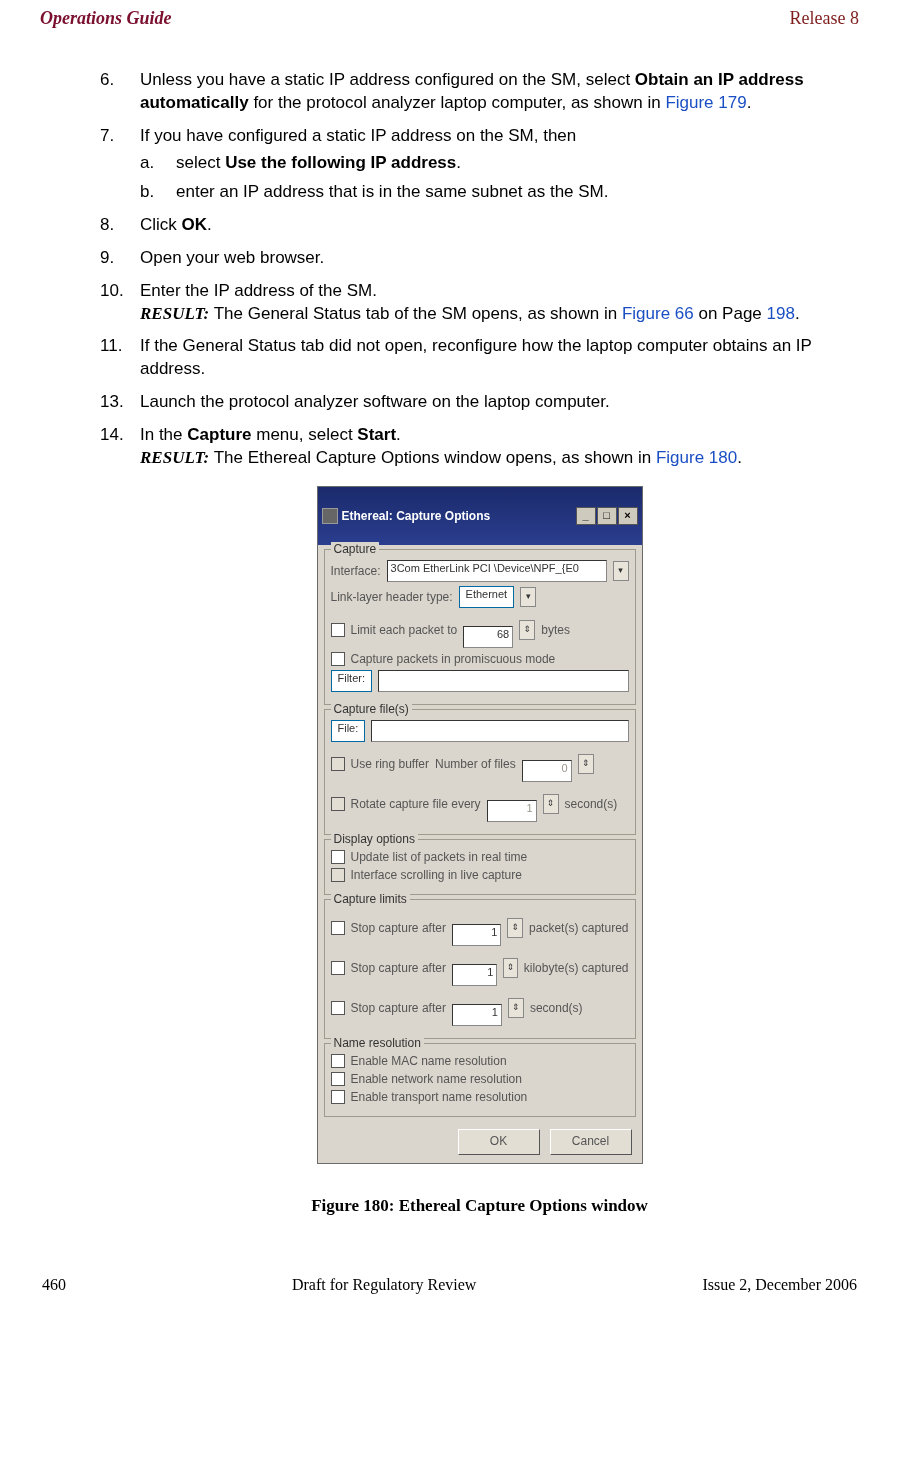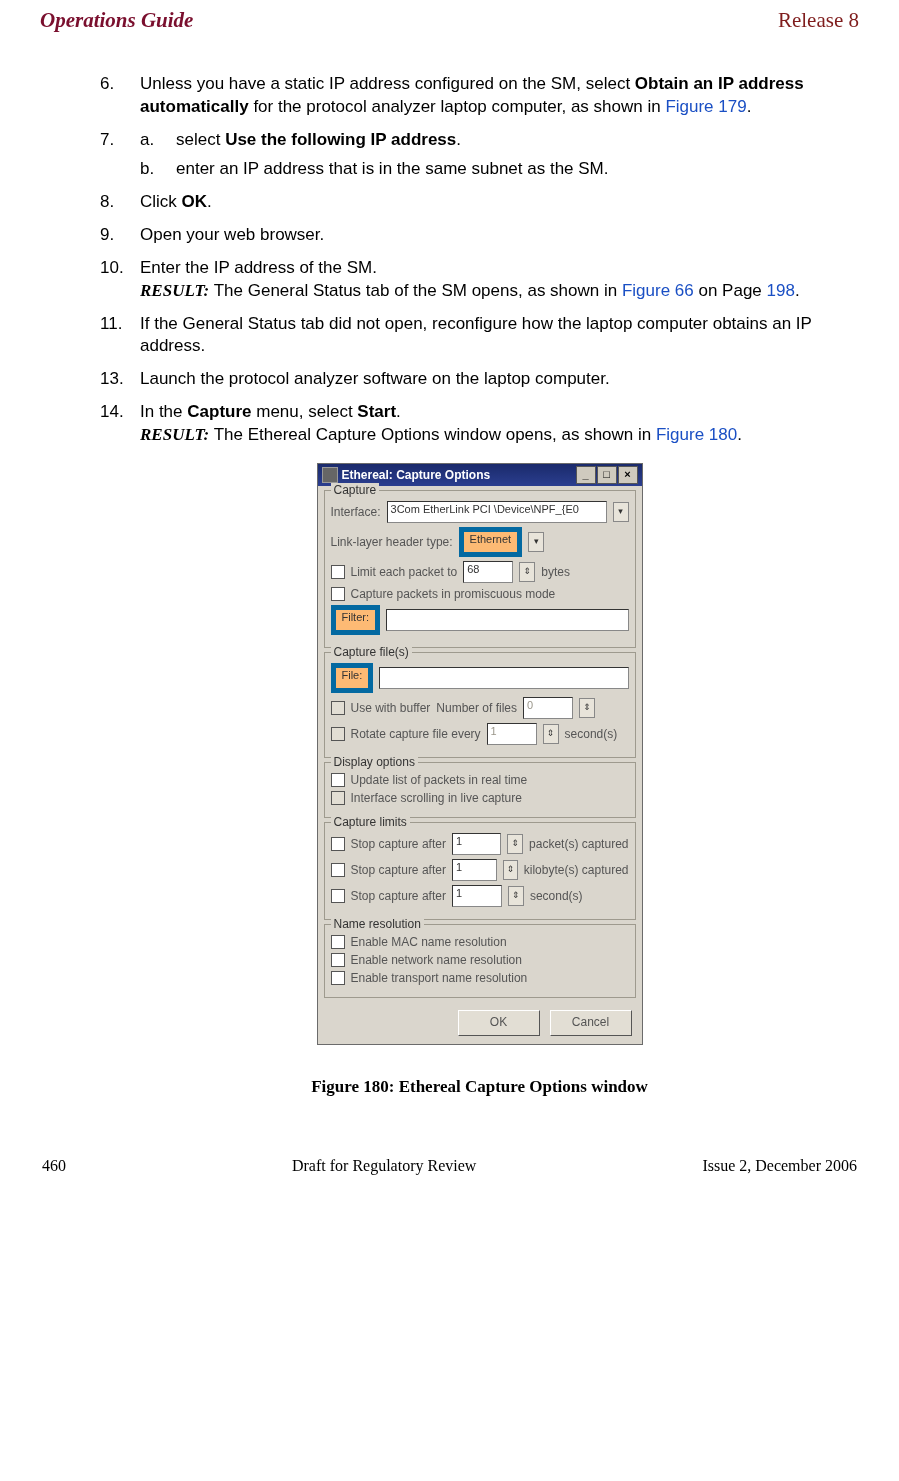--- a/index.html
+++ b/index.html
@@ -13,21 +13,21 @@
   }
   .page {
     padding: 8px 40px 20px 40px;
     box-sizing: border-box;
   }
   .header {
     display: flex;
     justify-content: space-between;
     margin-bottom: 40px;
     font-family: "Palatino Linotype", "Book Antiqua", Palatino, serif;
-    font-size: 21px;
+    font-size: 18px;
   }
   .header-left {
     color: #7a0f2e;
     font-style: italic;
     font-weight: bold;
   }
   .header-right {
     color: #7f1d1d;
   }
   .content {
@@ -86,21 +86,21 @@
     font-size: 12px;
     color: #333;
     filter: blur(0.6px);
     image-rendering: crisp-edges;
   }
   .titlebar {
     background: linear-gradient(#1a2a6b, #2b3e8f);
     color: #fff;
     display: flex;
     align-items: center;
-    padding: 2px 4px;
+    padding: 20px 4px;
     font-weight: bold;
     font-size: 12px;
   }
   .titlebar .sysicon {
     width: 14px; height: 14px;
     background: #666;
     margin-right: 4px;
     display: inline-block;
     border: 1px solid #999;
   }
@@ -147,26 +147,27 @@
     padding: 1px 3px;
     overflow: hidden;
     white-space: nowrap;
   }
   .smallbox {
     width: 42px; height: 18px;
     border: 1px inset #888;
     background: #fff;
     font-size: 11px;
     padding: 1px 3px;
-    text-align:left;
+    text-align:right;
+    margin-top:14px;
   }
   .dropbtn {
     height: 18px;
-    border: 5px solid #0369a1;
-    background: #fdba74;
+    border: 1px solid #0369a1;
+    background: #ffffff;
     padding: 1px 6px;
     font-size: 11px;
   }
   .spinicon {
     width: 14px; height: 18px;
     border: 1px solid #888;
     background: #e8e4da;
     font-size: 9px;
     text-align: center;
     line-height: 16px;
@@ -227,20 +228,21 @@
   <div class="content">
     <ol class="main-list">
 
       <li>
         <span class="num">6.</span>
         <span>Unless you have a static IP address configured on the SM, select </span><span class="bold">Obtain an IP address automatically</span><span> for the protocol analyzer laptop computer, as shown in </span><span class="link">Figure 179</span><span>.</span>
       </li>
 
       <li>
         <span class="num">7.</span>
+        <span>If you have configured a static IP address on the SM, then</span>
         <ol class="sub-list">
           <li>
             <span class="sub-num">a.</span>
             <span>select </span><span class="bold">Use the following IP address</span><span>.</span>
           </li>
           <li>
             <span class="sub-num">b.</span>
             <span>enter an IP address that is in the same subnet as the SM.</span>
           </li>
         </ol>
@@ -323,21 +325,21 @@
         </div>
 
         <div class="groupbox">
           <span class="legend">Capture file(s)</span>
           <div class="row">
             <span class="dropbtn">File:</span>
             <span class="textbox"></span>
           </div>
           <div class="row">
             <span class="cb disabled"></span>
-            <span class="label">Use with buffer</span>
+            <span class="label">Use ring buffer</span>
             <span class="label disabled-text">Number of files</span>
             <span class="smallbox disabled-text">0</span>
             <span class="spinicon">⇕</span>
           </div>
           <div class="row">
             <span class="cb disabled"></span>
             <span class="label disabled-text">Rotate capture file every</span>
             <span class="smallbox disabled-text">1</span>
             <span class="spinicon">⇕</span>
             <span class="label disabled-text">second(s)</span>

